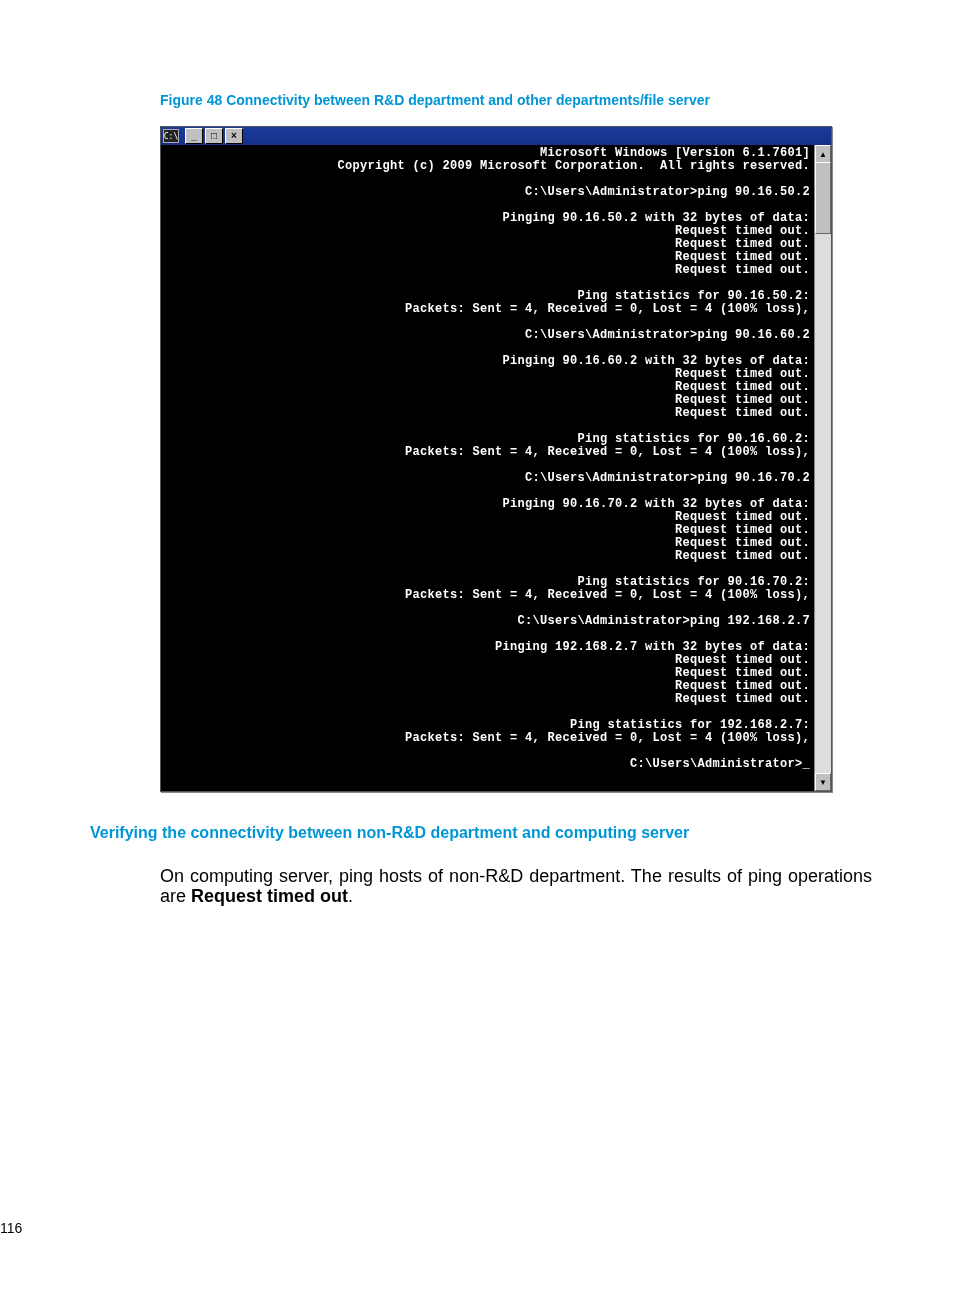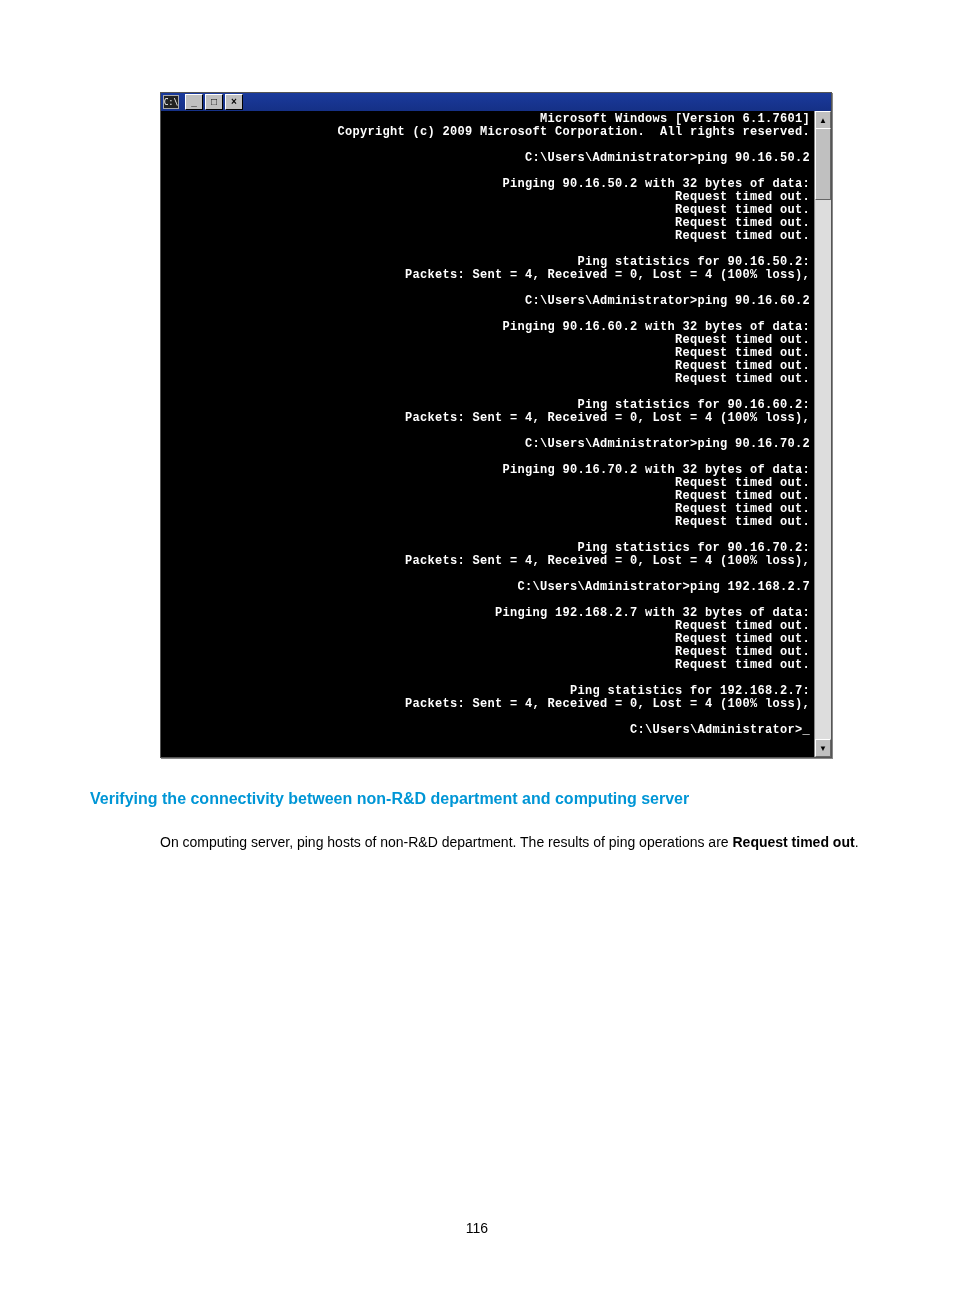--- a/index.html
+++ b/index.html
@@ -131,40 +131,41 @@
     color: #0096d6;
     font-weight: bold;
     font-family: Arial, Helvetica, sans-serif;
     font-size: 16px;
     margin-top: 32px;
     margin-bottom: 24px;
     margin-left: 8px;
   }
   .body-text {
     font-family: Arial, Helvetica, sans-serif;
-    font-size: 14px;
+    font-size: 18px;
     line-height: 20px;
     margin-left: 78px;
     margin-right: 0;
     text-align: justify;
   }
   .bold { font-weight: bold; }
   .page-num {
     position: absolute;
     bottom: 60px;
     left: 0;
     width: 100%;
-    text-align: center;
+    text-align: left;
     font-size: 14px;
   }
 </style>
 </head>
 <body>
 
 <div class="page">
+  <div class="figure-caption">Figure 48 Connectivity between R&amp;D department and other departments/file server</div>
 
   <div class="console-wrap">
     <div class="titlebar">
       <div class="titlebar-icon">C:\</div>
       <div class="tb-btn">_</div>
       <div class="tb-btn">□</div>
       <div class="tb-btn">×</div>
     </div>
     <div class="console-body-wrap">
       <div class="console-body" id="console-body">Microsoft Windows [Version 6.1.7601]

